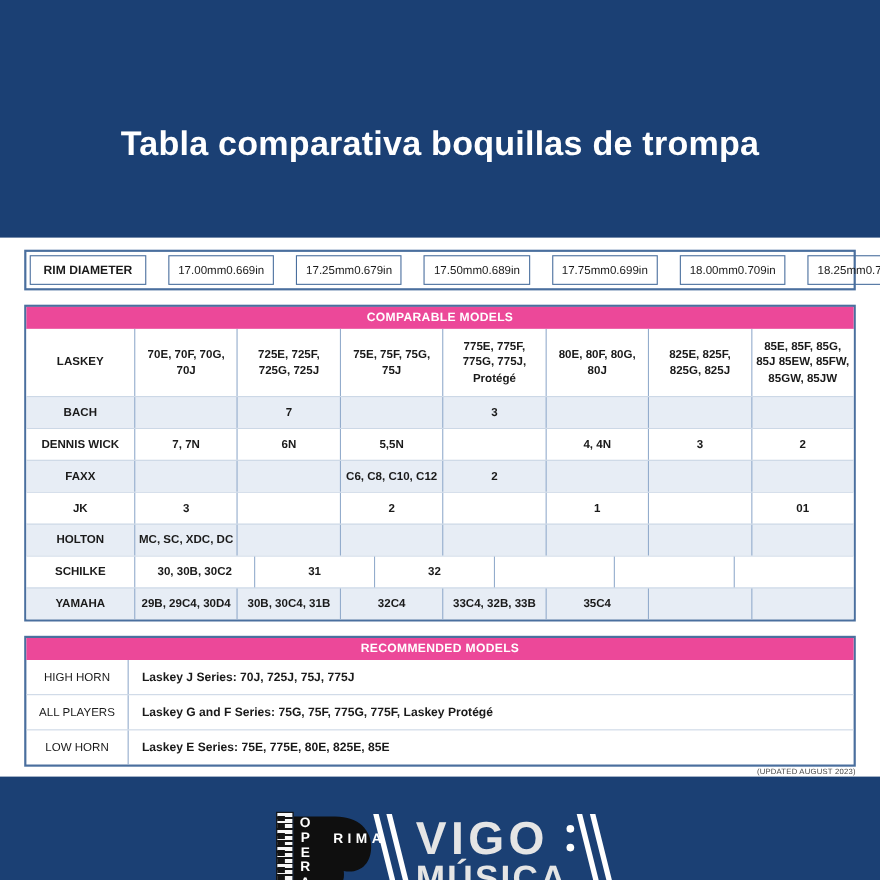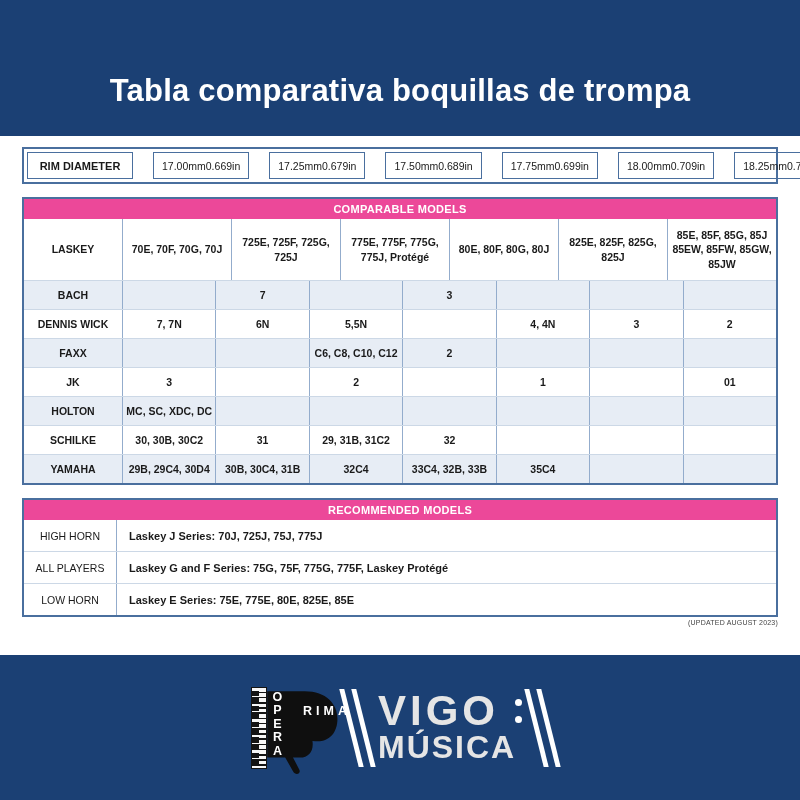--- a/index.html
+++ b/index.html
@@ -1,20 +1,20 @@
 <!DOCTYPE html>
 <html><head>
 <meta charset="utf-8">
 <style>
   html,body{margin:0;padding:0;background:#ffffff;}
   body{width:800px;height:800px;font-family:"Liberation Sans",sans-serif;color:#1a1a1a;}
   .page{width:800px;height:800px;display:flex;flex-direction:column;overflow:hidden;background:#ffffff;}
 
   
-  .top-band{height:136px;background:#1b4074;display:flex;align-items:center;justify-content:center;padding-top:46px;box-sizing:border-box;flex:0 0 auto;}
+  .top-band{height:216px;background:#1b4074;display:flex;align-items:center;justify-content:center;padding-top:46px;box-sizing:border-box;flex:0 0 auto;}
   .top-band h1{margin:0;color:#ffffff;font-size:31px;font-weight:bold;letter-spacing:.2px;}
 
   main{flex:1 1 auto;padding:0 22px;}
 
   
   .rim-table{margin-top:11px;border:2px solid #4a6f9e;display:flex;gap:20px;padding:3px;box-sizing:border-box;height:37px;background:#fff;}
   .rim-cell{border:1px solid #4a6f9e;flex:1 1 0;display:flex;align-items:center;justify-content:space-between;padding:0 8px;font-size:10.5px;white-space:nowrap;}
   .rim-label{flex:0 0 88px;justify-content:center;font-weight:bold;font-size:11px;}
 
   
@@ -102,20 +102,21 @@
      </div>
       </div>
 
     <section class="cmp-table">
       <div class="tbl-header">COMPARABLE MODELS</div>
       <div class="cmp-body">
           <div class="crow  tall first">
        <div class="cell brand">LASKEY</div>
             <div class="cell">70E, 70F, 70G, 70J</div>
             <div class="cell">725E, 725F, 725G, 725J</div>
+            <div class="cell">75E, 75F, 75G, 75J</div>
             <div class="cell">775E, 775F, 775G, 775J, Protégé</div>
             <div class="cell">80E, 80F, 80G, 80J</div>
             <div class="cell">825E, 825F, 825G, 825J</div>
             <div class="cell">85E, 85F, 85G, 85J 85EW, 85FW, 85GW, 85JW</div>
      </div>
           <div class="crow alt ">
        <div class="cell brand">BACH</div>
             <div class="cell"></div>
             <div class="cell">7</div>
             <div class="cell"></div>
@@ -161,21 +162,20 @@
             <div class="cell"></div>
             <div class="cell"></div>
             <div class="cell"></div>
             <div class="cell"></div>
             <div class="cell"></div>
      </div>
           <div class="crow  ">
        <div class="cell brand">SCHILKE</div>
             <div class="cell">30, 30B, 30C2</div>
             <div class="cell">31</div>
-            <div class="cell">29, 31B, 31C2</div>
             <div class="cell">32</div>
             <div class="cell"></div>
             <div class="cell"></div>
             <div class="cell"></div>
      </div>
           <div class="crow alt ">
        <div class="cell brand">YAMAHA</div>
             <div class="cell">29B, 29C4, 30D4</div>
             <div class="cell">30B, 30C4, 31B</div>
             <div class="cell">32C4</div>

